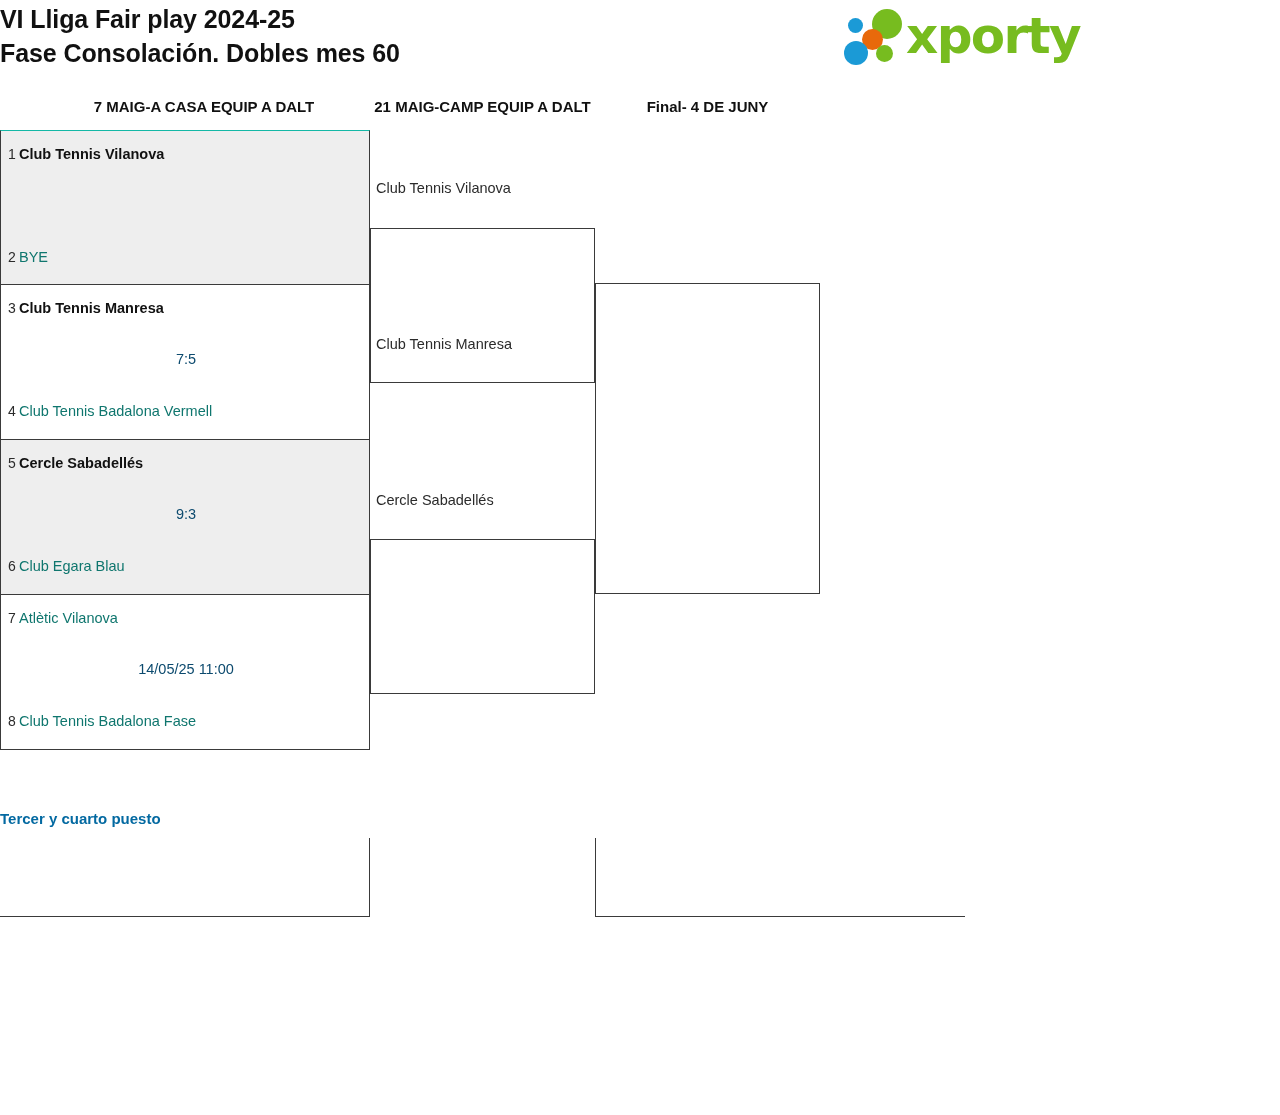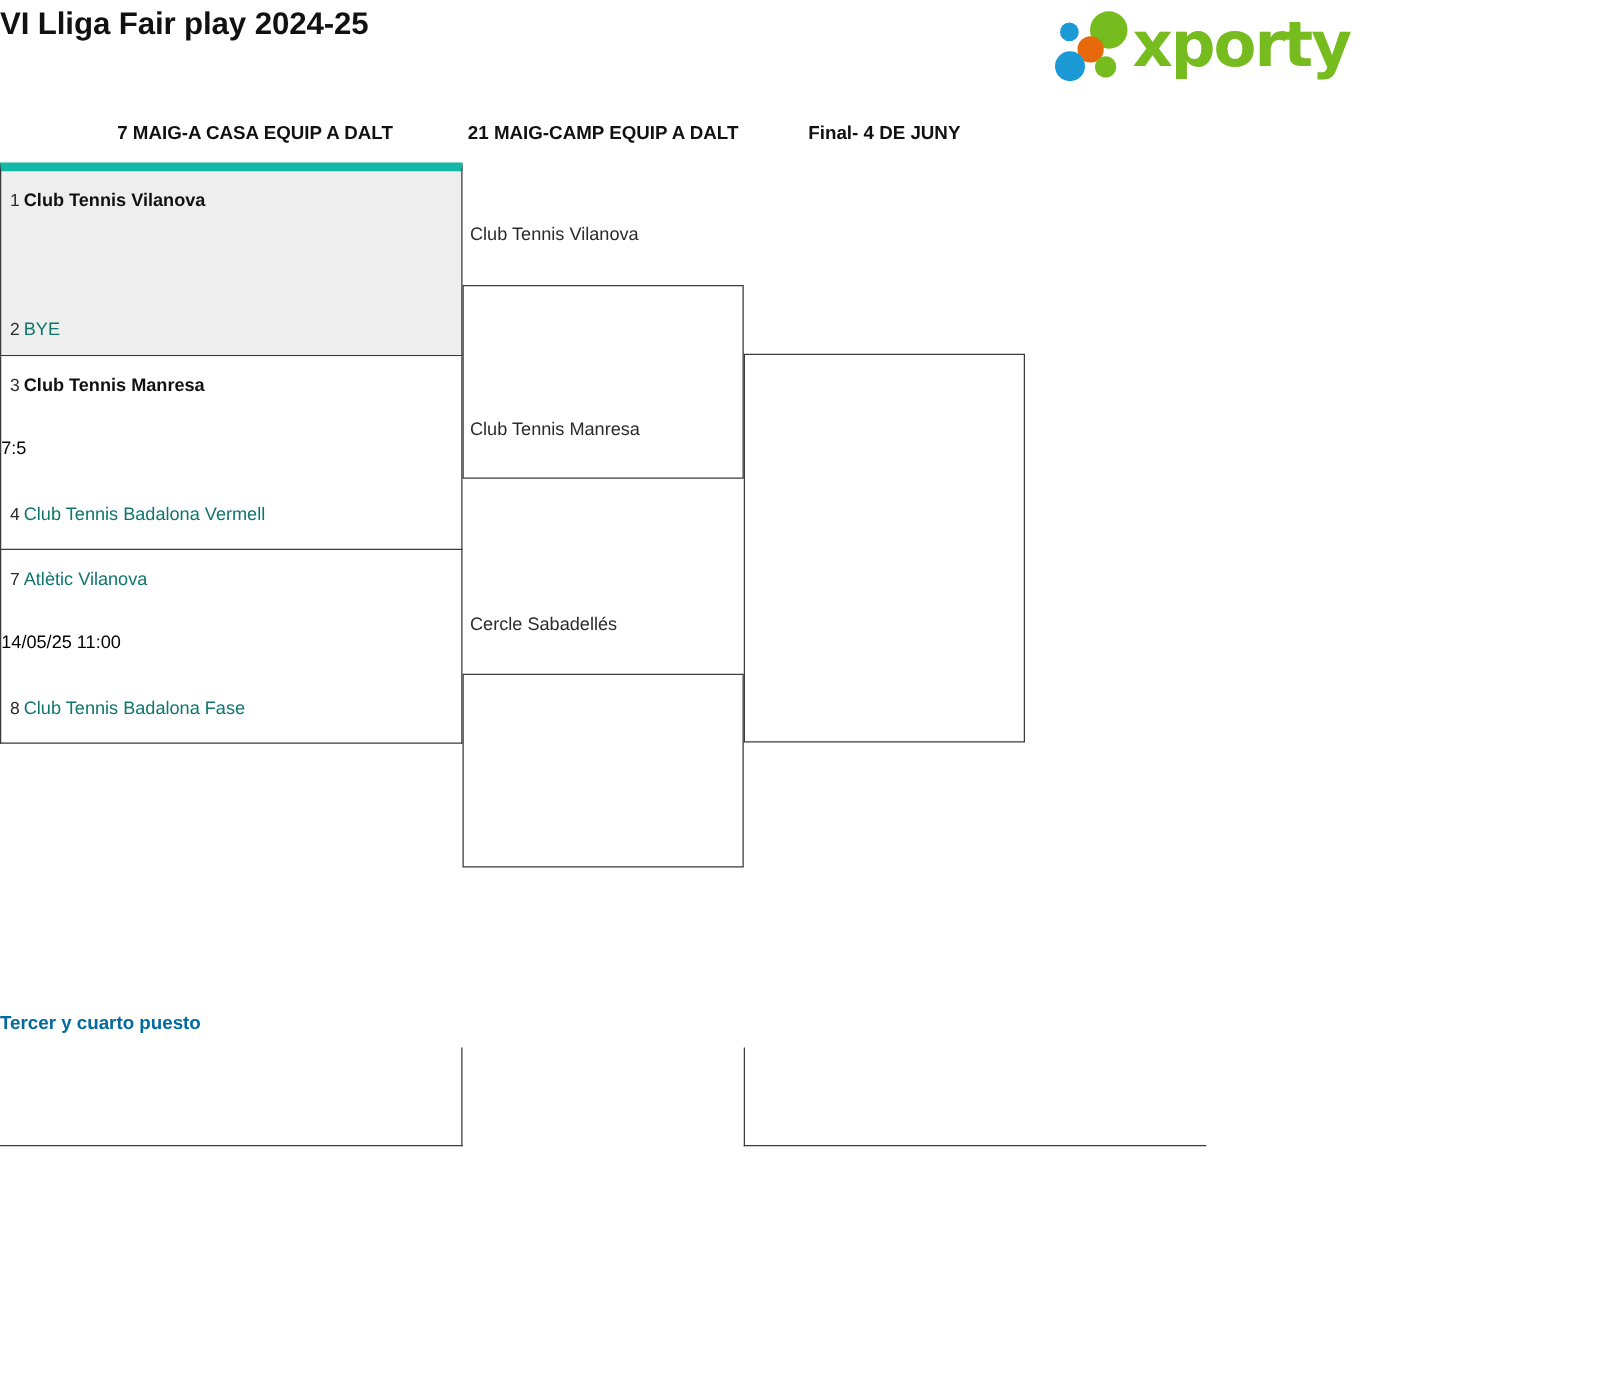--- a/index.html
+++ b/index.html
@@ -85,21 +85,21 @@
   }
   .r1-match {
     position: relative;
     box-sizing: border-box;
     width: 370px;
     height: 155px;
     border: 1px solid #3a3a3a;
     border-top: none;
     background: #ffffff;
   }
-  .r1-match.first { border-top: 7px solid #14b8a6; }
+  .r1-match.first { border-top: 1px solid #14b8a6; }
   .r1-match.shaded { background: #eeeeee; }
 
   .slot {
     position: absolute;
     left: 0;
     width: 370px;
     height: 22px;
     font-size: 14.5px;
     line-height: 22px;
     white-space: nowrap;
@@ -116,24 +116,24 @@
     font-size: 14px;
   }
   .team { color: #0f766e; }
   .team.winner { font-weight: bold; color: #111111; }
 
   .result {
     position: absolute;
     left: 0;
     top: 63px;
     width: 370px;
-    text-align: left;
+    text-align: center;
     font-size: 14.5px;
     line-height: 22px;
-    color: #000000;
+    color: #0c4a6e;
   }
 
   
   .r2-label, .r3-label {
     position: absolute;
     font-size: 14.5px;
     line-height: 20px;
     color: #2b2b2b;
     white-space: nowrap;
   }
@@ -185,20 +185,21 @@
     border-right: none;
   }
 </style>
 </head>
 <body>
 
 <div class="page-header">
 
   <div class="title-block">
     <span class="title-line">VI Lliga Fair play 2024-25</span>
+    <span class="title-line">Fase Consolación. Dobles mes 60</span>
   </div>
 
   <div class="logo">
     <div class="logo-dots">
       <span class="dot dot-blue-sm"></span>
       <span class="dot dot-green-lg"></span>
       <span class="dot dot-orange"></span>
       <span class="dot dot-blue-lg"></span>
       <span class="dot dot-green-sm"></span>
     </div>
@@ -226,20 +227,29 @@
   <div class="r1-match">
     <div class="slot top">
       <span class="seed">3</span><span class="team winner">Club Tennis Manresa</span>
     </div>
     <div class="result">7:5</div>
     <div class="slot bottom">
       <span class="seed">4</span><span class="team">Club Tennis Badalona Vermell</span>
     </div>
   </div>
 
+  <div class="r1-match shaded">
+    <div class="slot top">
+      <span class="seed">5</span><span class="team winner">Cercle Sabadellés</span>
+    </div>
+    <div class="result">9:3</div>
+    <div class="slot bottom">
+      <span class="seed">6</span><span class="team">Club Egara Blau</span>
+    </div>
+  </div>
 
   <div class="r1-match">
     <div class="slot top">
       <span class="seed">7</span><span class="team">Atlètic Vilanova</span>
     </div>
     <div class="result">14/05/25 11:00</div>
     <div class="slot bottom">
       <span class="seed">8</span><span class="team">Club Tennis Badalona Fase</span>
     </div>
   </div>

